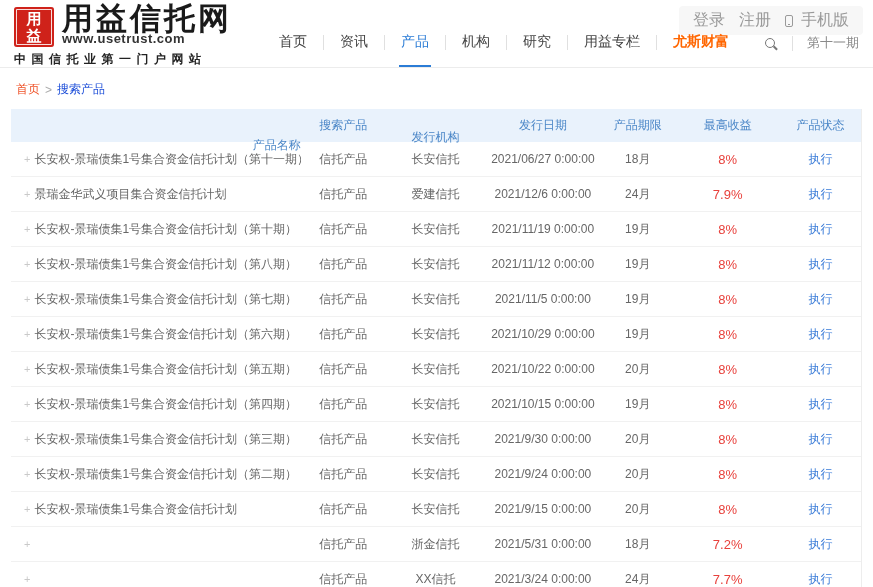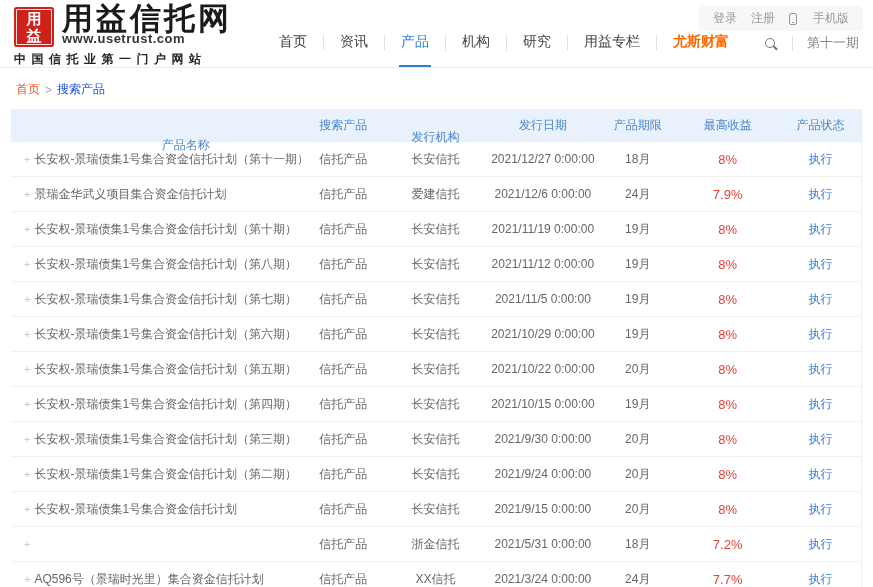--- a/index.html
+++ b/index.html
@@ -12,23 +12,23 @@
   .logo-row { display:flex; align-items:flex-start; }
   .seal { width:40px; height:40px; background:#cf221a; border-radius:3px; color:#fff;
     display:flex; flex-direction:column; align-items:center; justify-content:center;
     font-weight:bold; font-size:15px; line-height:17px; box-shadow:inset 0 0 0 2px #cf221a, inset 0 0 0 3px rgba(255,255,255,.85); }
   .logo-text { margin-left:8px; }
   .logo-title { font-size:31px; font-weight:bold; color:#1a1a1a; letter-spacing:3px; line-height:24px; }
   .logo-url { font-size:13px; color:#333; font-weight:bold; letter-spacing:.5px; }
   .tagline { margin-top:4px; font-size:12px; font-weight:bold; color:#222; letter-spacing:5.5px; }
 
   .account-pill { position:absolute; right:10px; top:6px; background:#f7f7f7; border-radius:4px;
-    padding:4px 14px; display:flex; align-items:center; gap:14px; font-size:12px; color:#9a9a9a; }
+    padding:4px 14px; display:flex; align-items:center; gap:14px; font-size:16px; color:#9a9a9a; }
   .account-pill a { color:#9a9a9a; text-decoration:none; cursor:pointer; }
-  .mobile-wrap { display:flex; align-items:center; gap:16px; cursor:pointer; }
+  .mobile-wrap { display:flex; align-items:center; gap:8px; cursor:pointer; }
   .phone-icon { display:inline-block; width:8px; height:12px; border:1px solid #9a9a9a; border-radius:2px; position:relative; }
   .phone-icon::after { content:""; position:absolute; bottom:1px; left:50%; margin-left:-1px; width:2px; height:1px; background:#9a9a9a; }
 
   .nav { position:absolute; right:12px; bottom:0; display:flex; align-items:stretch; }
   .nav-items { display:contents; }
   .nav-item { position:relative; margin-left:29px; padding:12px 2px 14px; font-size:14px; color:#444;
     cursor:pointer; border-bottom:2px solid transparent; }
   .nav-item:not(:first-child)::before { content:""; position:absolute; left:-15px; top:50%;
     margin-top:-8px; width:1px; height:15px; background:#e0e0e0; }
   .nav-item.nav-active { color:#2b7cd6; border-bottom-color:#2b7cd6; }
@@ -43,21 +43,21 @@
   
   .breadcrumb { padding:13px 16px 11px; font-size:12px; color:#999; display:flex; gap:5px; align-items:center; }
   .bc-home { color:#ef5329; cursor:pointer; }
   .bc-sep { color:#aaa; }
   .bc-current { color:#1d4ed8; }
 
   
   .table-wrap { margin:0 11px 0 11px; border-right:1px solid #ededed; }
   .thead { display:flex; align-items:center; height:33px; background:#e9f2fc; color:#4a86c7; font-size:12px; }
   .thead .th { text-align:center; }
-  .thead .th:nth-child(1) { width:290px; text-align:center; padding-left:60px;margin-top:39px; }
+  .thead .th:nth-child(1) { width:290px; text-align:right; padding-left:60px;margin-top:39px; }
   .thead .th:nth-child(2) { width:85px; }
   .thead .th:nth-child(3) { width:100px;margin-top:24px; }
   .thead .th:nth-child(4) { width:115px; }
   .thead .th:nth-child(5) { width:75px; }
   .thead .th:nth-child(6) { width:105px; }
   .thead .th:nth-child(7) { width:81px; }
 
   .tbody { background:#fff; }
   .trow { display:flex; align-items:center; height:35px; border-bottom:1px solid #f1f1f1; font-size:12px; color:#666; }
   .td { text-align:center; white-space:nowrap; overflow:hidden; }
@@ -145,21 +145,21 @@
   <div class="th">产品状态</div>
 </div>
   <div class="tbody">
   <div class="trow">
     <div class="td c-name">
       <span class="bullet">+</span>
       <a class="pname">长安权-景瑞债集1号集合资金信托计划（第十一期）</a>
     </div>
     <div class="td c-type">信托产品</div>
     <div class="td c-issuer">长安信托</div>
-    <div class="td c-date">2021/12/27 0:00:00</div>
+    <div class="td c-date">2021/06/27 0:00:00</div>
     <div class="td c-term">18月</div>
     <div class="td c-yield">8%</div>
     <div class="td c-status">
       <a>执行</a>
     </div>
   </div>
 
   <div class="trow">
     <div class="td c-name">
       <span class="bullet">+</span>
@@ -320,21 +320,20 @@
     <div class="td c-term">18月</div>
     <div class="td c-yield">7.2%</div>
     <div class="td c-status">
       <a>执行</a>
     </div>
   </div>
 
   <div class="trow">
     <div class="td c-name">
       <span class="bullet">+</span>
-      <a class="pname">AQ596号（景瑞时光里）集合资金信托计划</a>
     </div>
     <div class="td c-type">信托产品</div>
     <div class="td c-issuer">XX信托</div>
     <div class="td c-date">2021/3/24 0:00:00</div>
     <div class="td c-term">24月</div>
     <div class="td c-yield">7.7%</div>
     <div class="td c-status">
       <a>执行</a>
     </div>
   </div>

